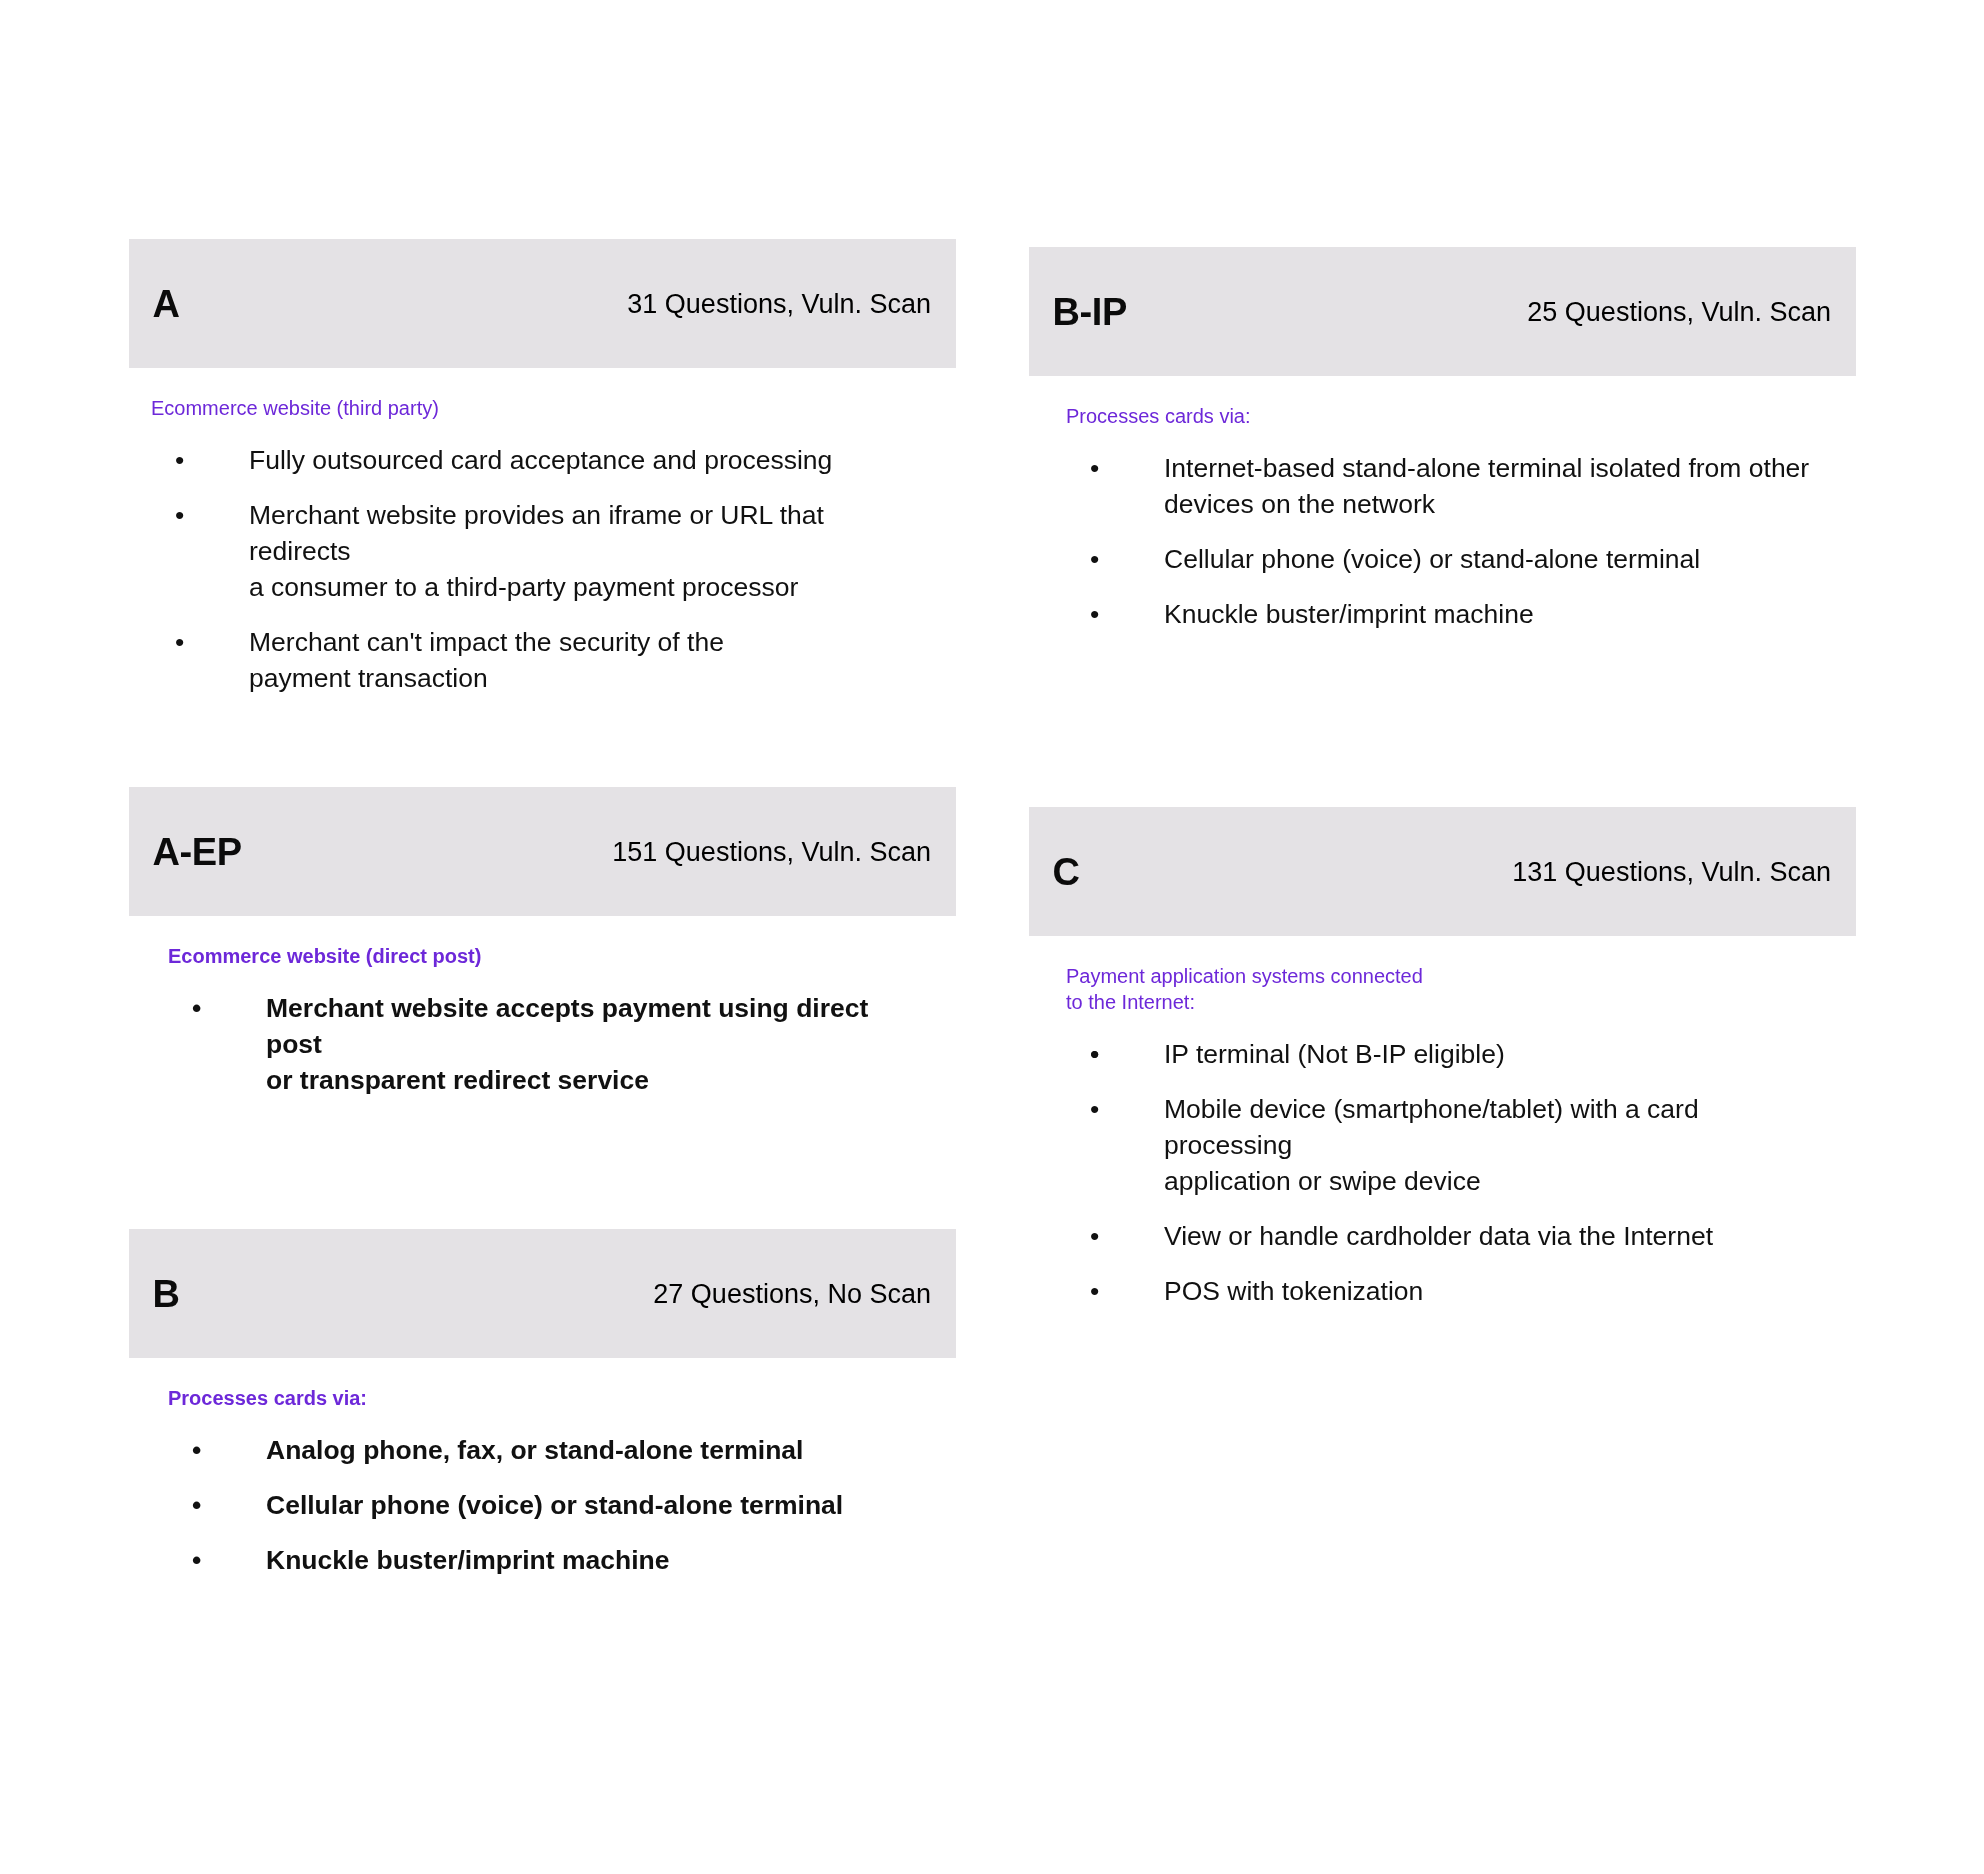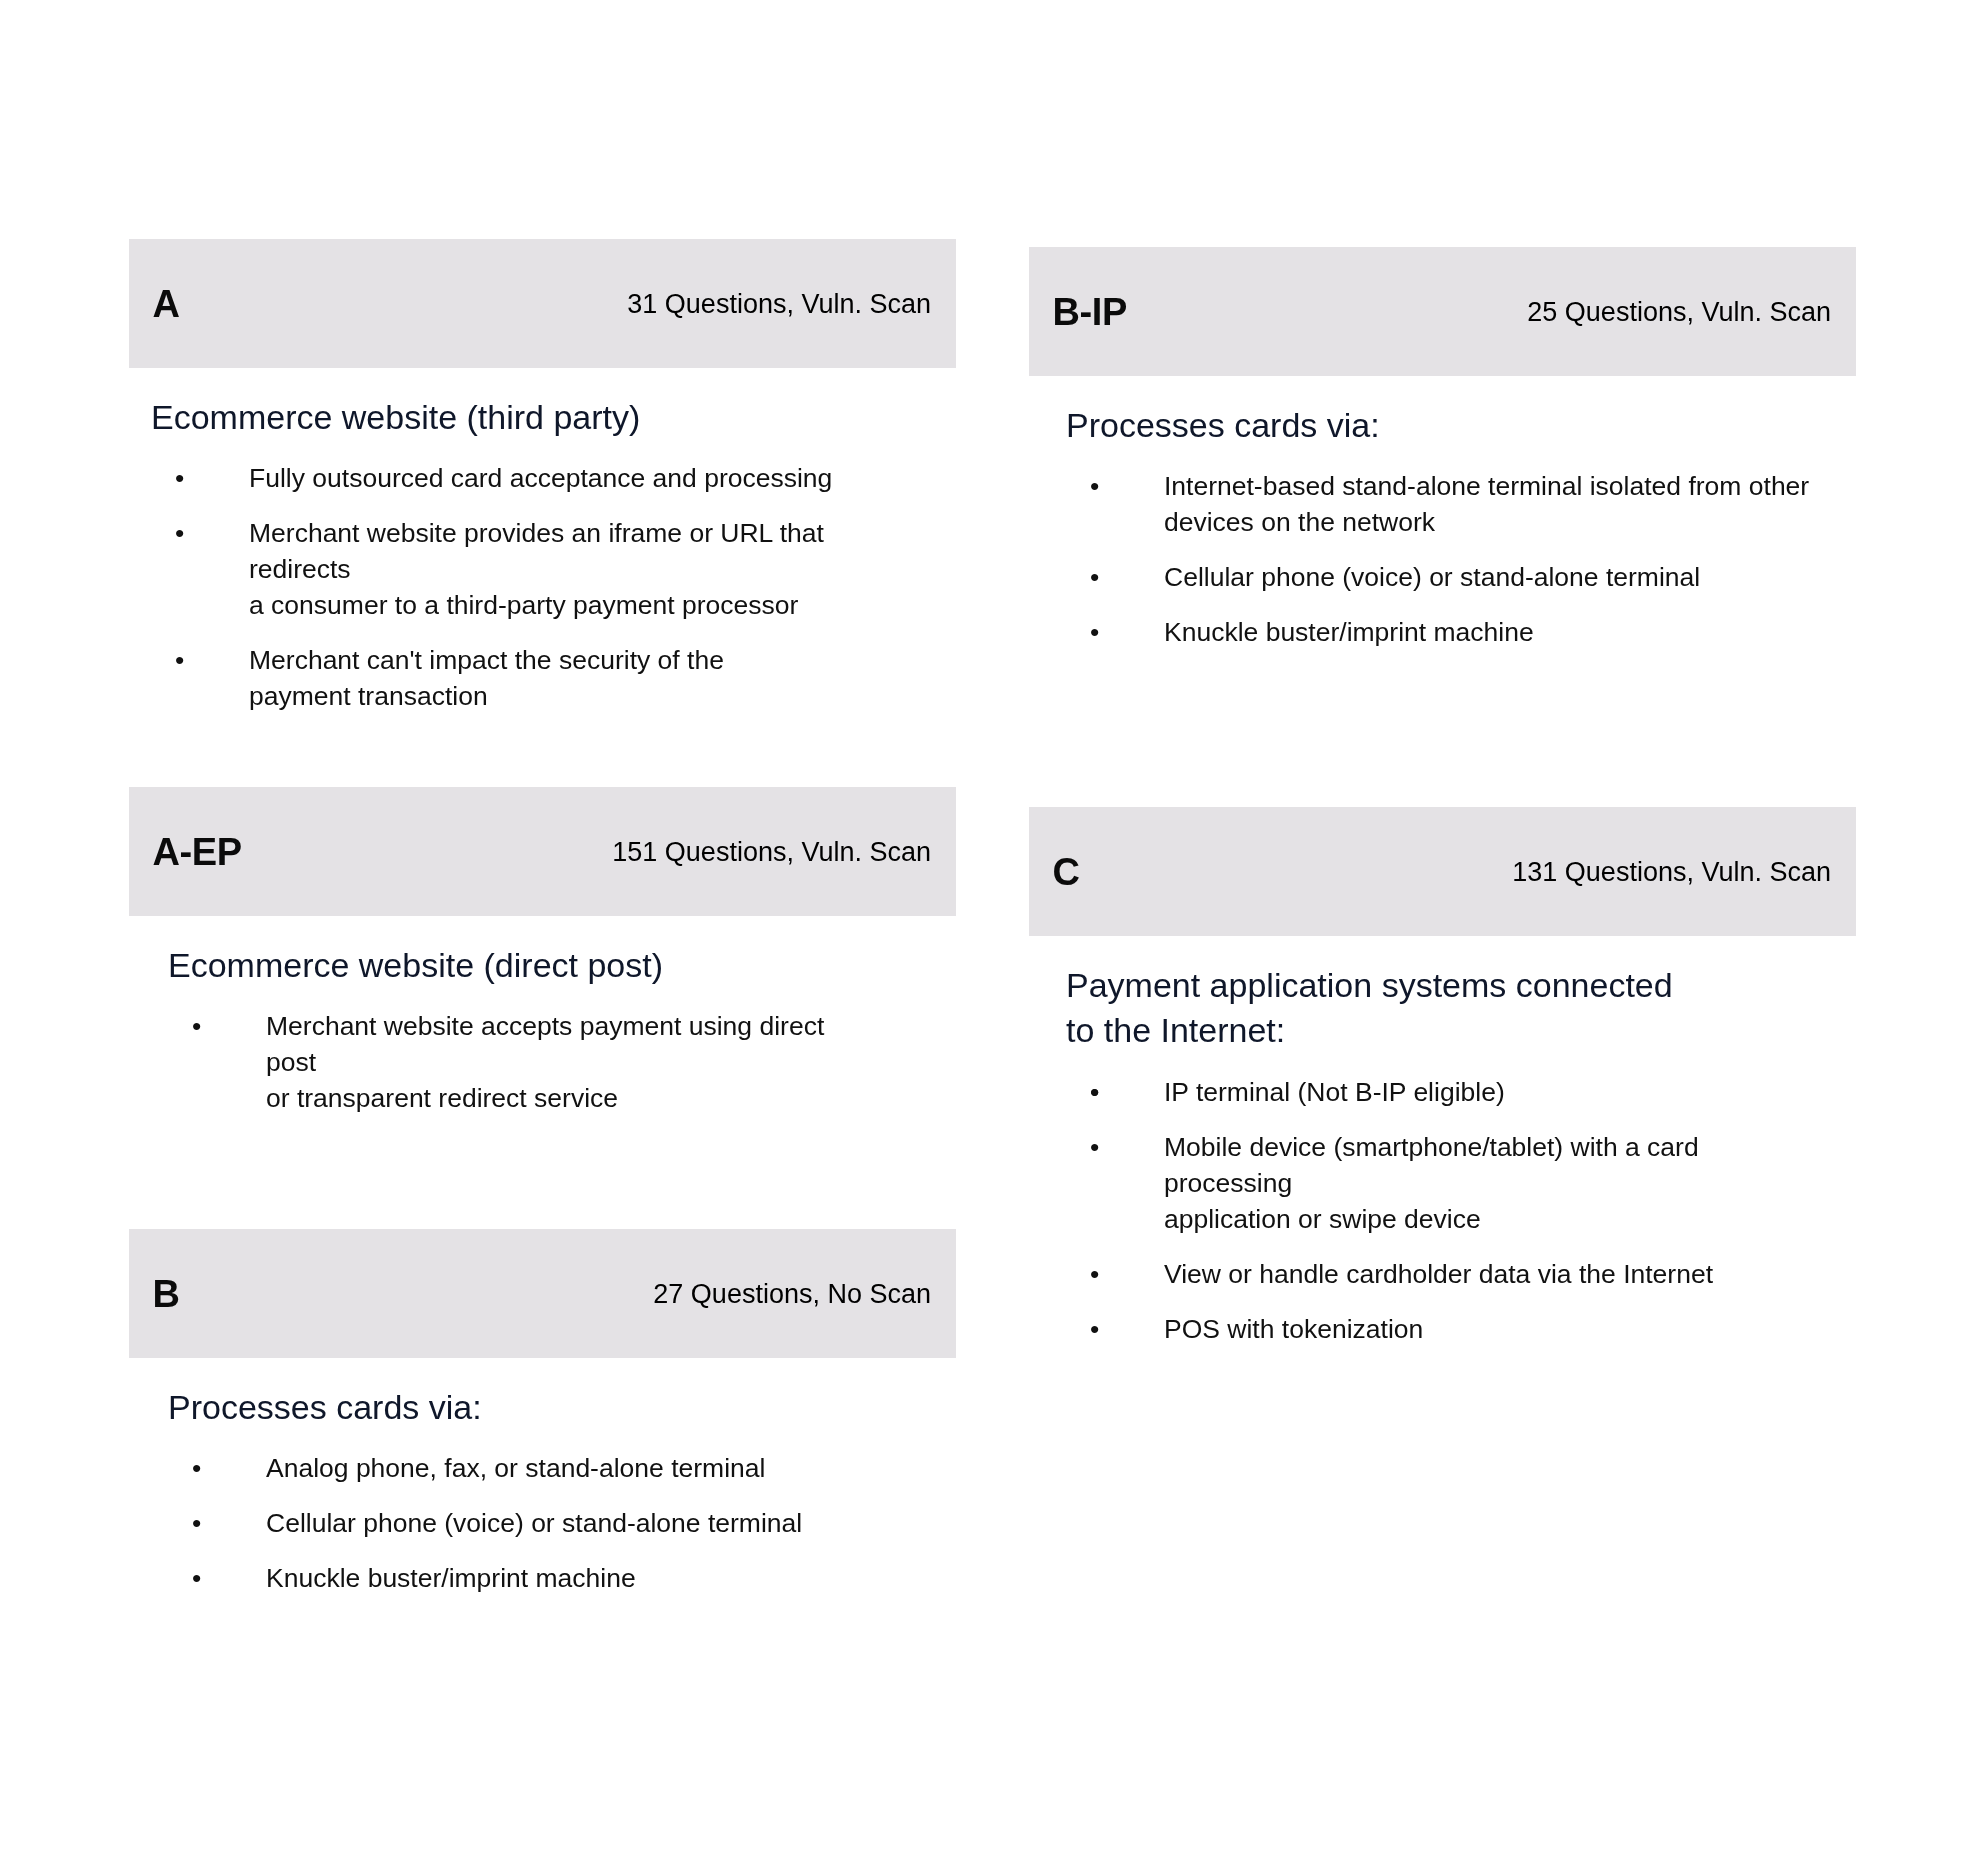--- a/index.html
+++ b/index.html
@@ -64,23 +64,23 @@
     line-height: 1;
     color: #000000;
     white-space: nowrap;
   }
 
   
   .card-body {
     padding-top: 26.5px;
   }
   .body-intro {
-    font-size: 34px;
+    font-size: 20px;
     line-height: 1.33;
-    color: #0f172a;
+    color: #6d28d9;
     margin: 0 0 7.4px 0;
     white-space: pre-line;
   }
   .bullet-list {
     list-style: none;
     margin: 0;
     padding: 0;
   }
   .bullet-item {
     position: relative;
@@ -100,21 +100,21 @@
     color: #111111;
   }
   .bullet-text {
     display: block;
     white-space: pre-line;
     margin-left: 32px;
   }
 
   
   .indent-0 .card-body { padding-left: 22px; }
-  .indent-1 .card-body { padding-left: 39px; }
+  .indent-1 .card-body { padding-left: 39px; font-weight: bold; }
   .indent-r .card-body { padding-left: 37px; }
 
   .body-narrow-a  .bullet-text { max-width: 588px; }
   .body-narrow-aep .bullet-text { max-width: 603px; }
   .body-narrow-b  .bullet-text { max-width: 632px; }
   .body-narrow-bip .bullet-text { max-width: 647px; }
   .body-narrow-c  .bullet-text { max-width: 662px; }
 </style>
 </head>
 <body>

